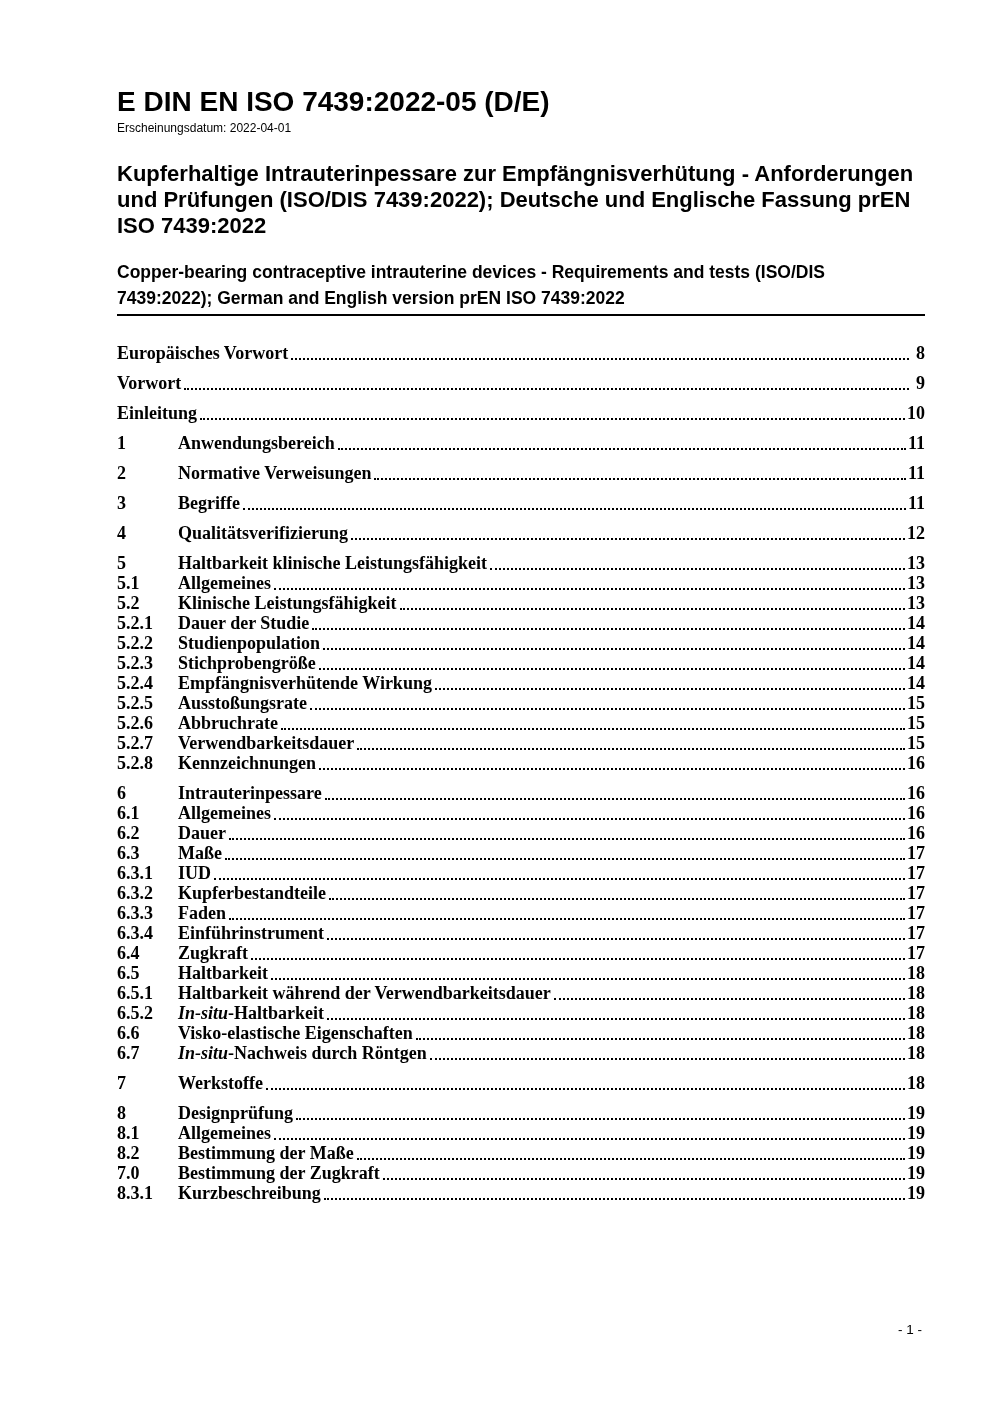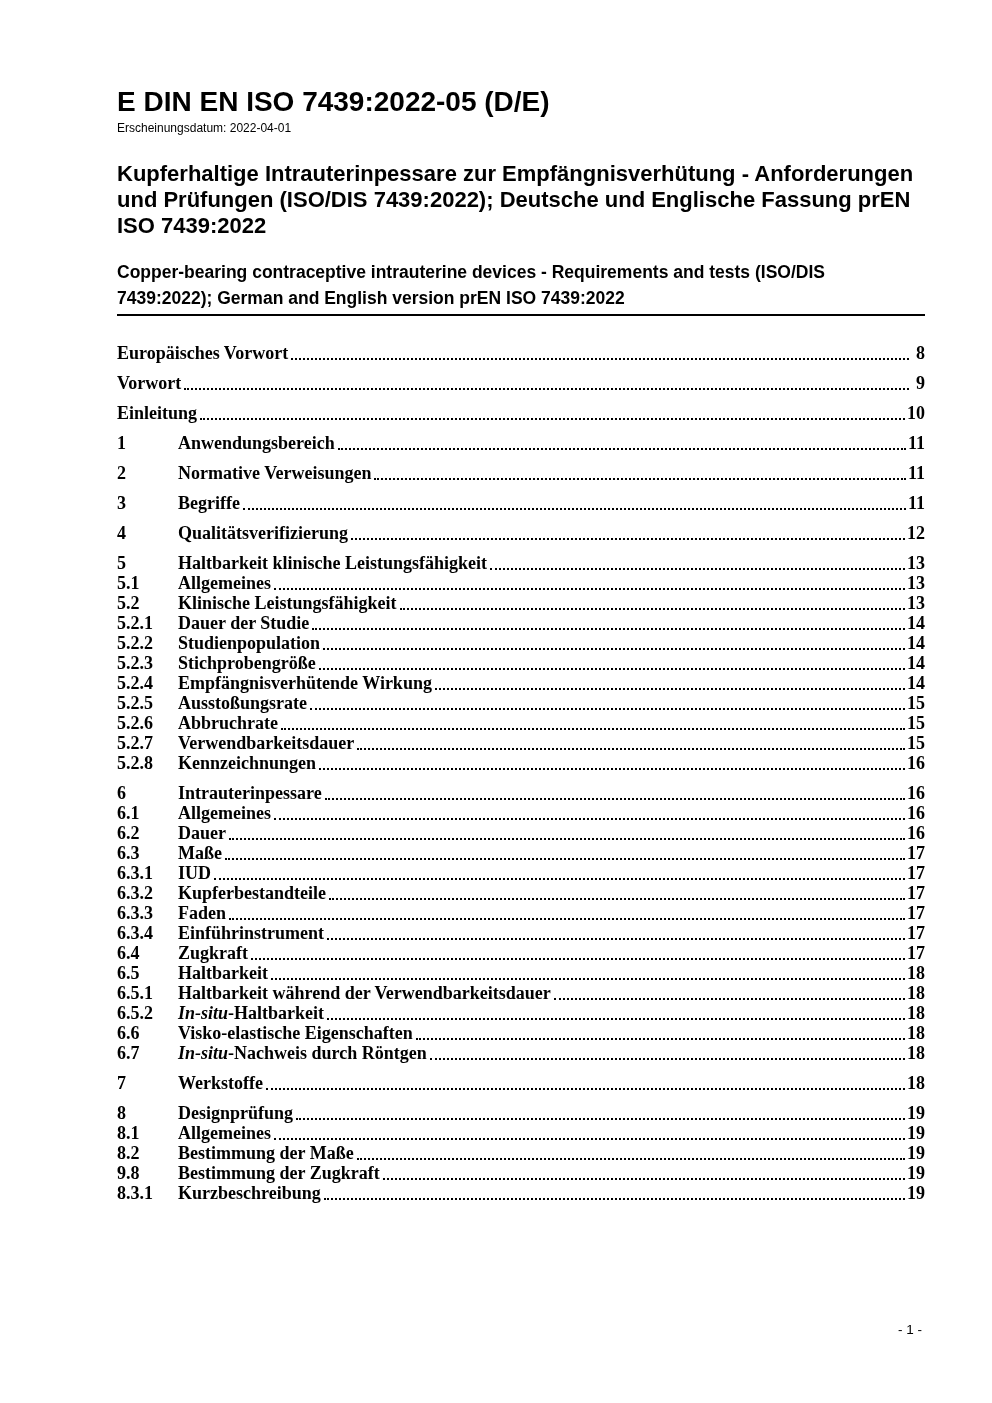--- a/index.html
+++ b/index.html
@@ -312,21 +312,21 @@
         <span class="toc-leader"></span>
         <span class="toc-page">19</span>
       </div>
       <div class="toc-row">
         <span class="toc-num">8.2</span>
         <span class="toc-label">Bestimmung der Maße</span>
         <span class="toc-leader"></span>
         <span class="toc-page">19</span>
       </div>
       <div class="toc-row">
-        <span class="toc-num">9.8</span>
+        <span class="toc-num">7.0</span>
         <span class="toc-label">Bestimmung der Zugkraft</span>
         <span class="toc-leader"></span>
         <span class="toc-page">19</span>
       </div>
       <div class="toc-row">
         <span class="toc-num">8.3.1</span>
         <span class="toc-label">Kurzbeschreibung</span>
         <span class="toc-leader"></span>
         <span class="toc-page">19</span>
       </div>

